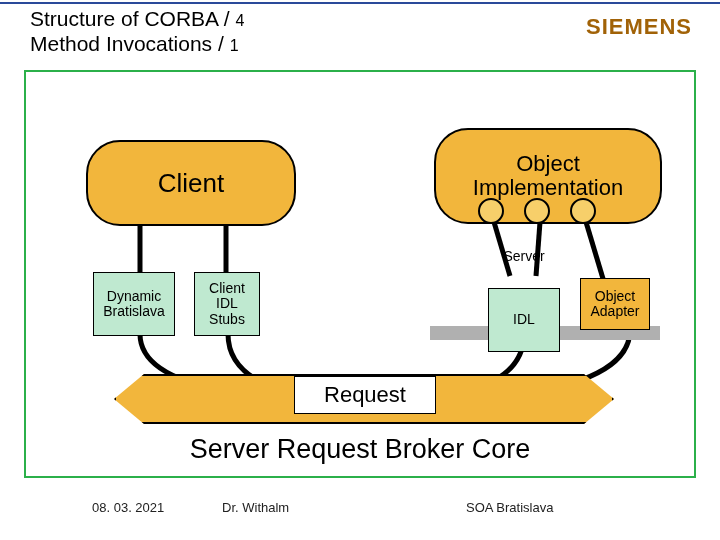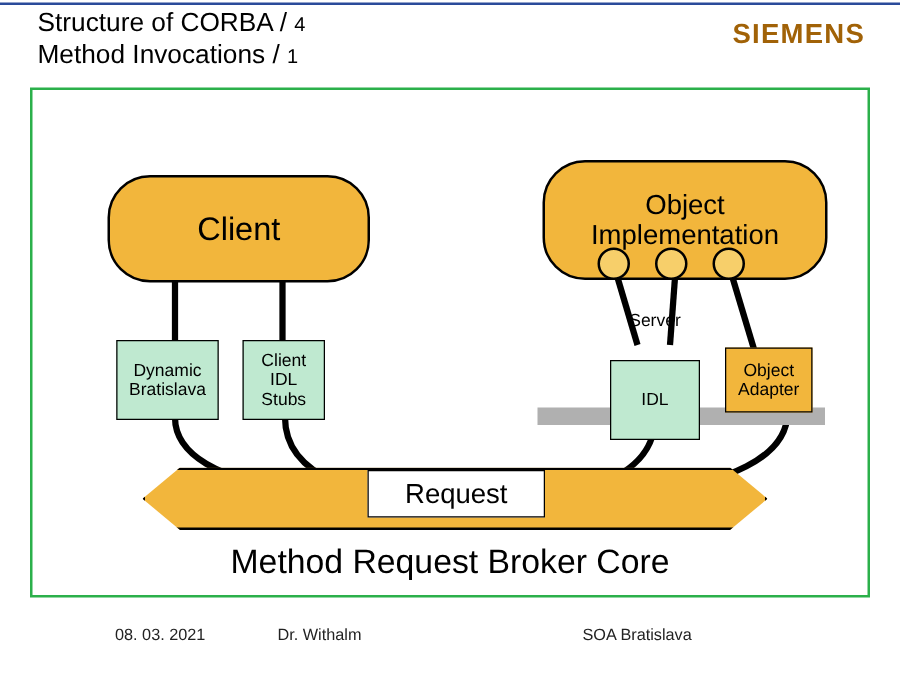--- a/index.html
+++ b/index.html
@@ -167,19 +167,19 @@
   <span>Adapter</span>
 </div>
 
 <div class="hexwrap">
   <div class="hex"></div>
 </div>
 <div id="req-box" class="block sharp plain">
   <span>Request</span>
 </div>
 
-<div id="orb-text">Method Request Broker Core</div>
+<div id="orb-text">Server Request Broker Core</div>
 
 <div class="footer">
   <span id="ft-date">08. 03. 2021</span>
   <span id="ft-author">Dr. Withalm</span>
   <span id="ft-place">SOA Bratislava</span>
 </div>
 
 </body></html>

